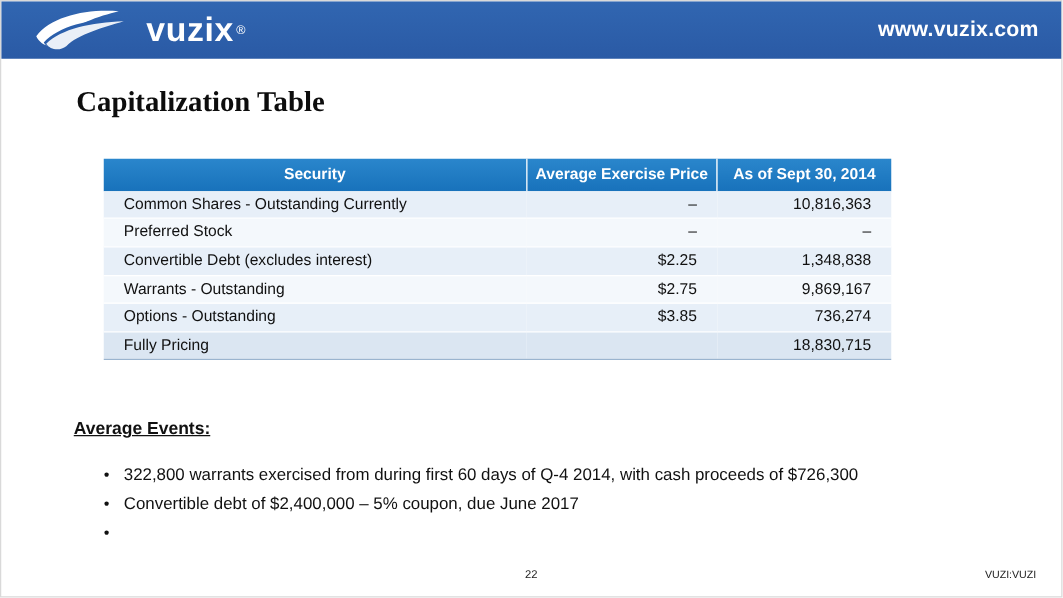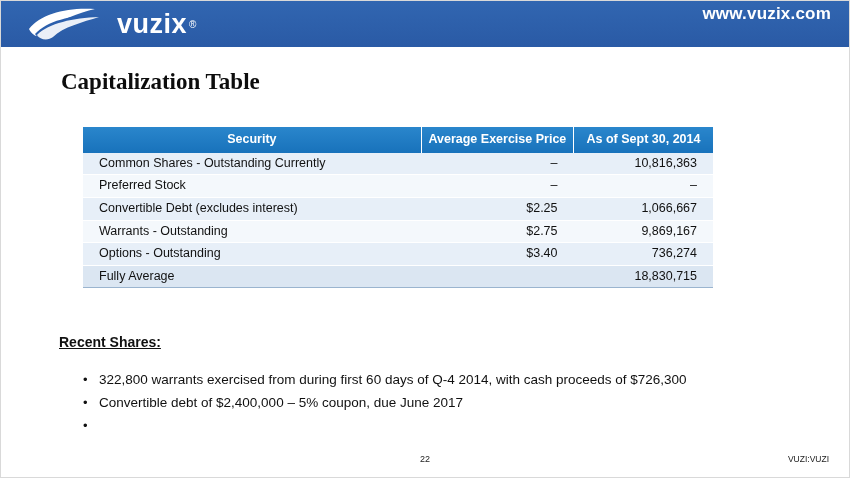--- a/index.html
+++ b/index.html
@@ -56,21 +56,21 @@
   .logo-reg {
     color: #ffffff;
     font-size: 10px;
     vertical-align: super;
     margin-left: 2px;
     font-weight: normal;
   }
   .header-url {
     position: absolute;
     right: 20px;
-    top: 3px;
+    top: 13px;
     color: #ffffff;
     font-size: 17px;
     font-weight: bold;
     letter-spacing: 0.2px;
   }
 
   
   .slide-title {
     position: absolute;
     left: 60px;
@@ -217,43 +217,43 @@
           <td class="num2">10,816,363</td>
         </tr>
         <tr class="even">
           <td class="label">Preferred Stock</td>
           <td class="num">–</td>
           <td class="num2">–</td>
         </tr>
         <tr class="odd">
           <td class="label">Convertible Debt (excludes interest)</td>
           <td class="num">$2.25</td>
-          <td class="num2">1,066,667</td>
+          <td class="num2">1,348,838</td>
         </tr>
         <tr class="even">
           <td class="label">Warrants - Outstanding</td>
           <td class="num">$2.75</td>
           <td class="num2">9,869,167</td>
         </tr>
         <tr class="odd">
           <td class="label">Options - Outstanding</td>
-          <td class="num">$3.40</td>
+          <td class="num">$3.85</td>
           <td class="num2">736,274</td>
         </tr>
         <tr class="total">
-          <td class="label">Fully Average</td>
+          <td class="label">Fully Pricing</td>
           <td class="num"></td>
           <td class="num2">18,830,715</td>
         </tr>
       </tbody>
     </table>
     <div class="table-bottom-rule"></div>
   </div>
 
-  <div class="events-title">Recent Shares:</div>
+  <div class="events-title">Average Events:</div>
   <div class="events-list">
     <div class="event-item">
       <span class="bullet">•</span>
       <span>322,800 warrants exercised from during first 60 days of Q-4 2014, with cash proceeds of $726,300</span>
     </div>
     <div class="event-item">
       <span class="bullet">•</span>
       <span>Convertible debt of $2,400,000 – 5% coupon, due June 2017</span>
     </div>
     <div class="event-item">

